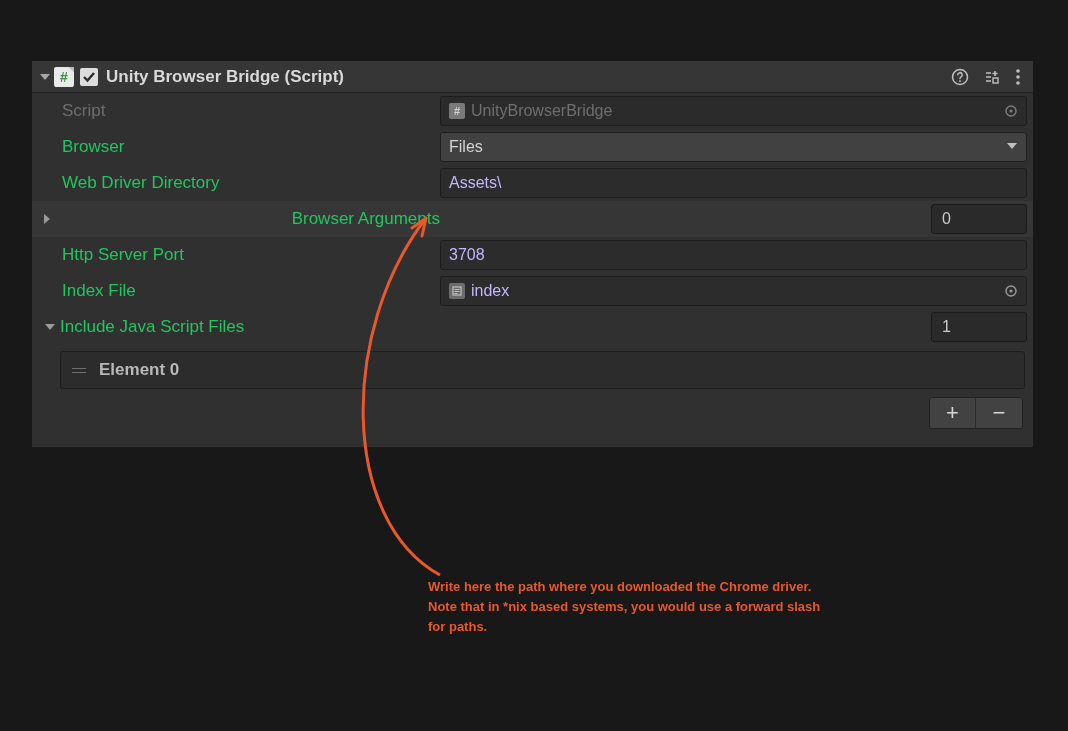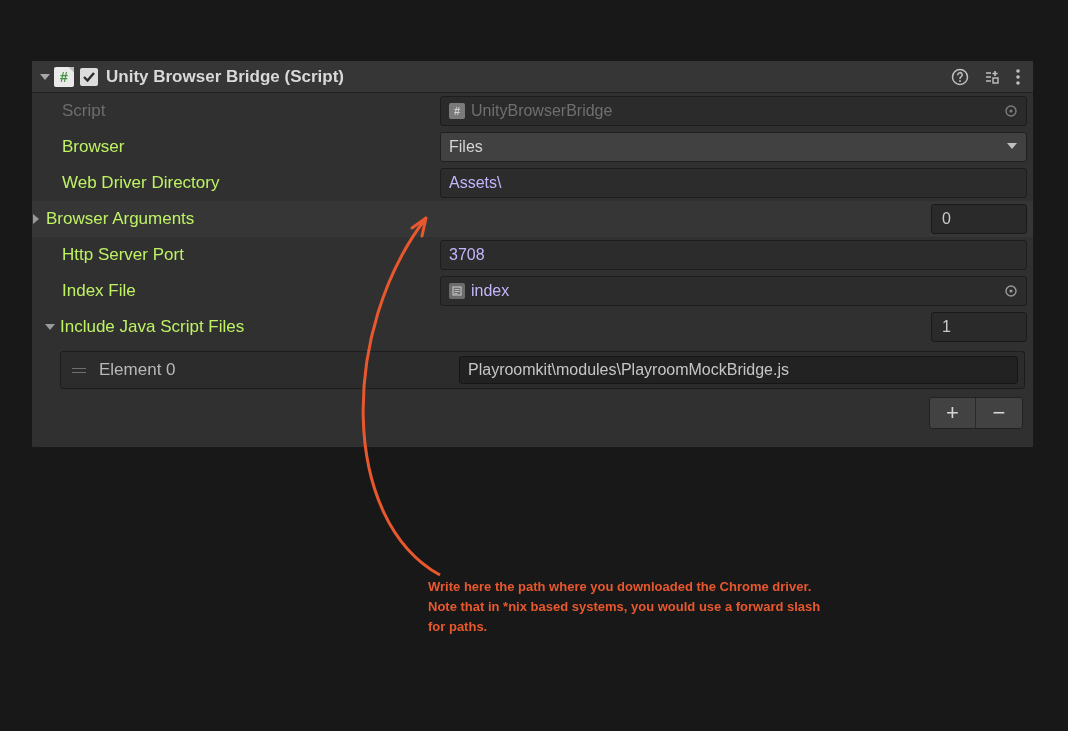--- a/index.html
+++ b/index.html
@@ -94,21 +94,21 @@
   .rows { padding: 0 0 8px 0; }
   .row {
     display: flex;
     align-items: center;
     min-height: 36px;
     padding: 0 6px 0 0;
   }
   .row-label {
     width: 408px;
     padding-left: 30px;
-    color: #bef264;
+    color: #22c55e;
     font-size: 17px;
     display: flex;
     align-items: center;
   }
   .row-label.dim { color: #6d6d6d; }
   .row-label .arrow {
     width: 16px;
     display: flex;
     align-items: center;
     justify-content: center;
@@ -145,21 +145,21 @@
     display: flex; align-items: center; justify-content: center;
     color: #cfcfcf; font-size: 11px; font-weight: bold;
     margin-right: 6px;
   }
   .obj-picker {
     color: #7d7d7d;
   }
   .obj-picker svg { display:block; }
 
   .row.highlight { background: #363636; }
-  .row.highlight .row-label { padding-left: 14px; }
+  .row.highlight .row-label { padding-left: 25px; justify-content: space-between; }
 
   .number-box {
     width: 96px;
     height: 30px;
     background: #2a2a2a;
     border: 1px solid #1a1a1a;
     border-radius: 3px;
     color: #c9c9c9;
     display: flex;
     align-items: center;
@@ -186,20 +186,21 @@
     flex-direction: column;
     gap: 3px;
     align-items: center;
     cursor: grab;
   }
   .drag-handle .line { width: 14px; height: 1px; background: #6f6f6f; }
   .element-label {
     color: #b8b8b8; font-size: 17px;
     width: 370px;
     padding-left: 10px;
+    font-weight: bold;
   }
   .element-input {
     flex: 1;
     height: 28px;
     background: #222;
     border: 1px solid #161616;
     border-radius: 3px;
     color: #c6c6c6;
     font-size: 16px;
     padding: 0 8px;
@@ -397,23 +398,20 @@
         </div>
       </div>
     </div>
 
     <div class="element-row">
       <div class="drag-handle">
         <div class="line"></div>
           <div class="line"></div>
       </div>
       <div class="element-label">Element 0</div>
-      <div class="element-input">
-        <span>Playroomkit\modules\PlayroomMockBridge.js</span>
-      </div>
     </div>
 
     <div class="plusminus">
       <div class="plusminus-box">
         <button>+</button>
         <button>−</button>
       </div>
     </div>
 
   </div>

